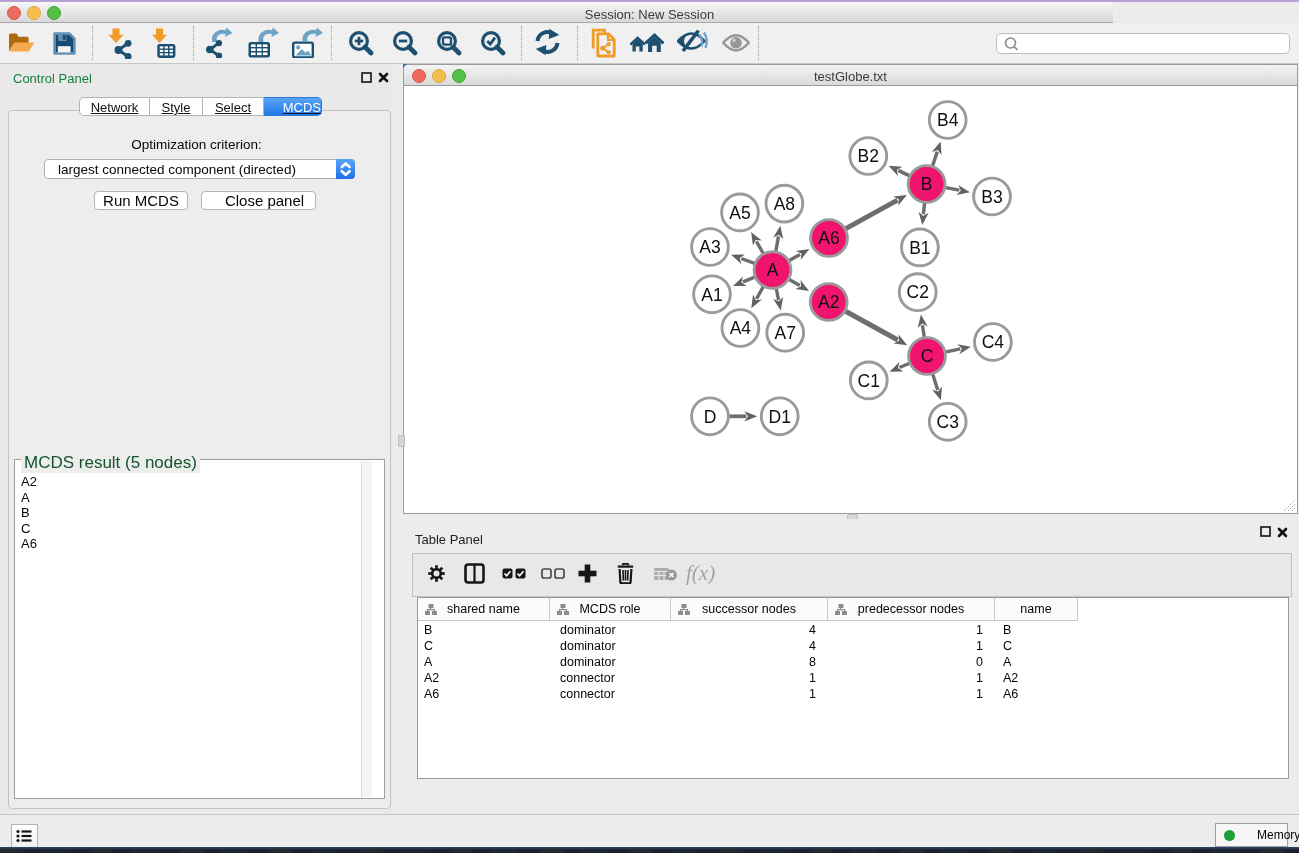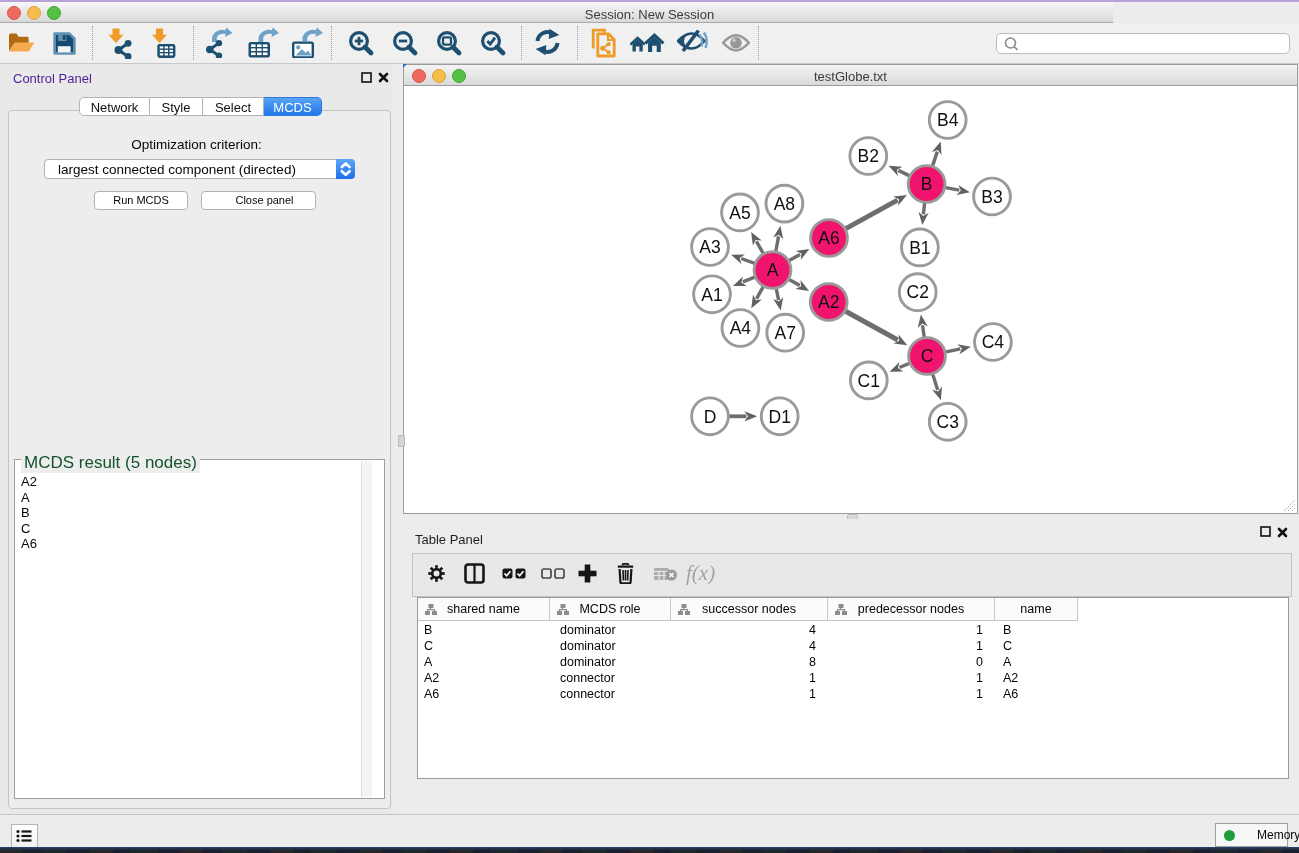--- a/index.html
+++ b/index.html
@@ -12,36 +12,36 @@
 .light{position:absolute;width:12px;height:12px;border-radius:50%;top:4px;}
 #titlebar .t1{left:7px;background:#ee6a5f;border:0.5px solid #d8564a;}
 #titlebar .t2{left:27px;background:#f5bd4c;border:0.5px solid #dba440;}
 #titlebar .t3{left:47px;background:#55c046;border:0.5px solid #3fa630;}
 #title-text{left:0;top:5px;width:1299px;text-align:center;font-size:13px;color:#3b3b3b;}
 #toolbar{left:0;top:23px;width:1299px;height:40px;background:#f0f0f0;border-bottom:1px solid #c8c8c8;}
 .sep{position:absolute;top:3px;height:34px;width:0;border-left:1px dotted #9c9c9c;}
 #searchbox{left:996px;top:10px;width:292px;height:19px;background:#fff;border:1px solid #bdbdbd;border-radius:5px;}
 
 #cpanel{left:0;top:64px;width:393px;height:751px;background:#e9e9e9;}
-#cp-title{left:13px;top:7px;font-size:13px;color:#4c1d95;}
+#cp-title{left:13px;top:7px;font-size:13px;color:#15803d;}
 #cp-box{left:8px;top:46px;width:381px;height:697px;border:1px solid #c3c3c3;border-radius:4px;background:#ededed;}
-.tabs{position:absolute;display:flex;}
+.tabs{position:absolute;display:flex;text-decoration:underline;}
 .tab{height:19px;line-height:19px;font-size:13px;text-align:center;background:#fff;
 border:1px solid #b3b3b3;border-left:none;color:#111;box-sizing:border-box;}
 .tab.first{border-left:1px solid #b3b3b3;border-radius:5px 0 0 5px;}
 .tab.last{border-radius:0 5px 5px 0;}
-.tab.sel{background:linear-gradient(#58a4f6,#2277ea);color:#fff;border-color:#2f7ad8;}
+.tab.sel{background:linear-gradient(#58a4f6,#2277ea);color:#fff;border-color:#2f7ad8;text-align:right;}
 #cp-tabs{left:79px;top:33px;}
 #opt-label{left:0;top:73px;width:393px;text-align:center;font-size:13.5px;color:#060606;}
 #dropdown{left:44px;top:95px;width:309px;height:18px;background:#fff;border:1px solid #b0b0b0;border-radius:4px;}
 #dropdown .txt{position:absolute;left:13px;top:2px;font-size:13.5px;color:#060606;}
 #dropdown .step{position:absolute;right:-1px;top:-1px;width:19px;height:20px;border-radius:0 4px 4px 0;
 background:linear-gradient(#5aa7f8,#1d6ee8);}
 .btn{position:absolute;height:17px;line-height:17px;background:#fff;border:1px solid #b3b3b3;
-border-radius:4px;font-size:11px;text-align:center;color:#060606;}
+border-radius:4px;font-size:15px;text-align:center;color:#060606;}
 #btn-run{left:94px;top:127px;width:92px;}
 #btn-close{left:201px;top:127px;width:101px;padding-left:12px;}
 
 #gbox{left:14px;top:395px;width:369px;height:338px;border:1px solid #9e9e9e;background:#fff;}
 #gbox-label{left:6px;top:-7px;background:#ededed;padding:0 3px;font-size:17px;color:#14532d;position:absolute;}
 #glist{position:absolute;left:1px;top:14px;font-size:13px;color:#060606;line-height:15.6px;padding-left:5px;}
 #gscroll{position:absolute;left:346px;top:1px;width:10px;height:336px;background:#f4f4f4;border-left:1px solid #dcdcdc;}
 
 #netwin{left:403px;top:64px;width:896px;height:450px;}
 #net-titlebar{position:absolute;left:0;top:0;width:895px;height:21px;

